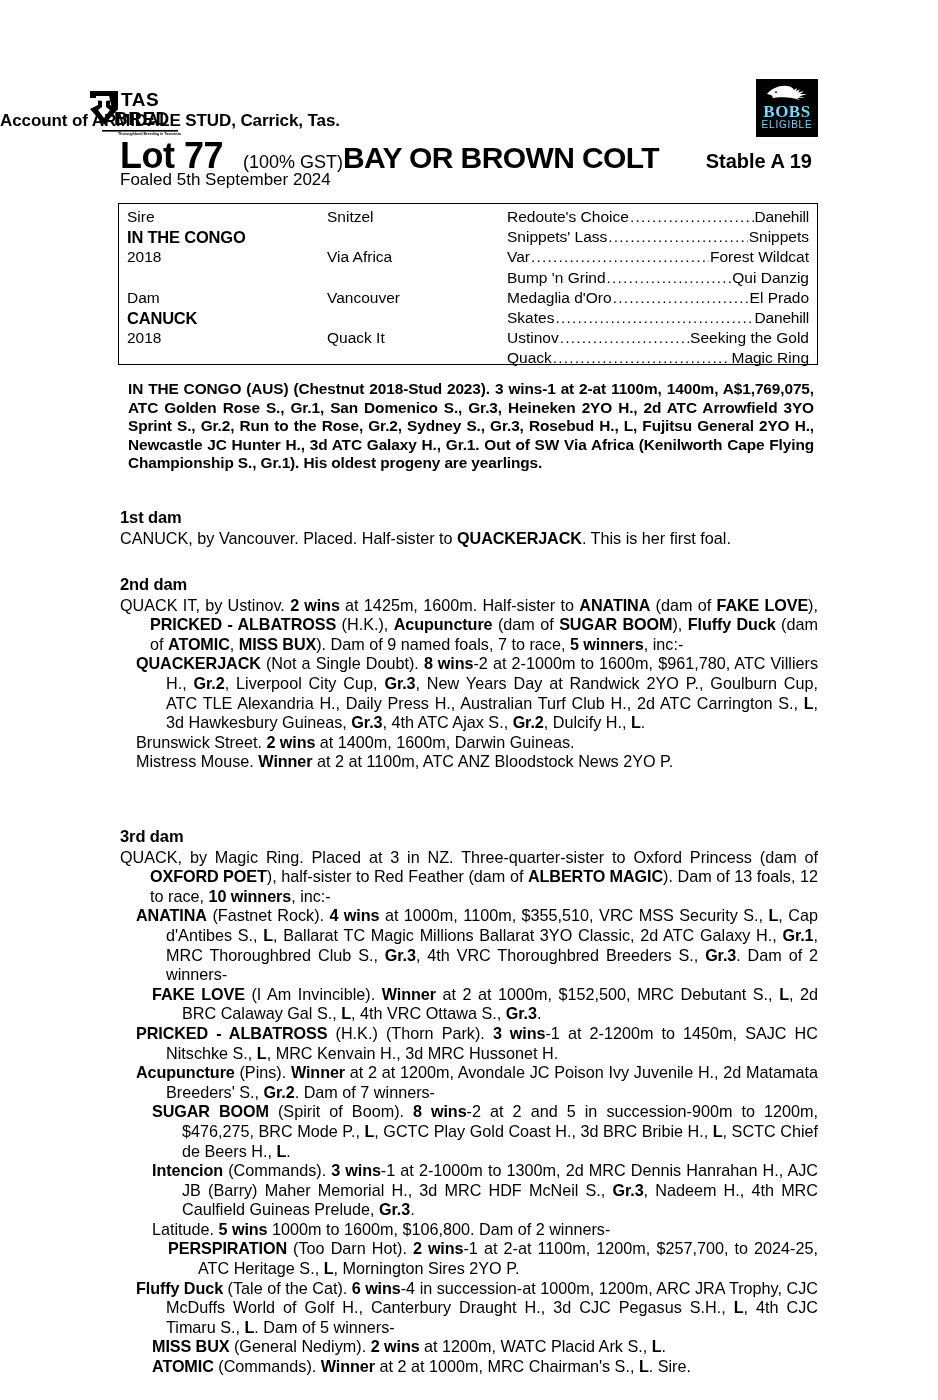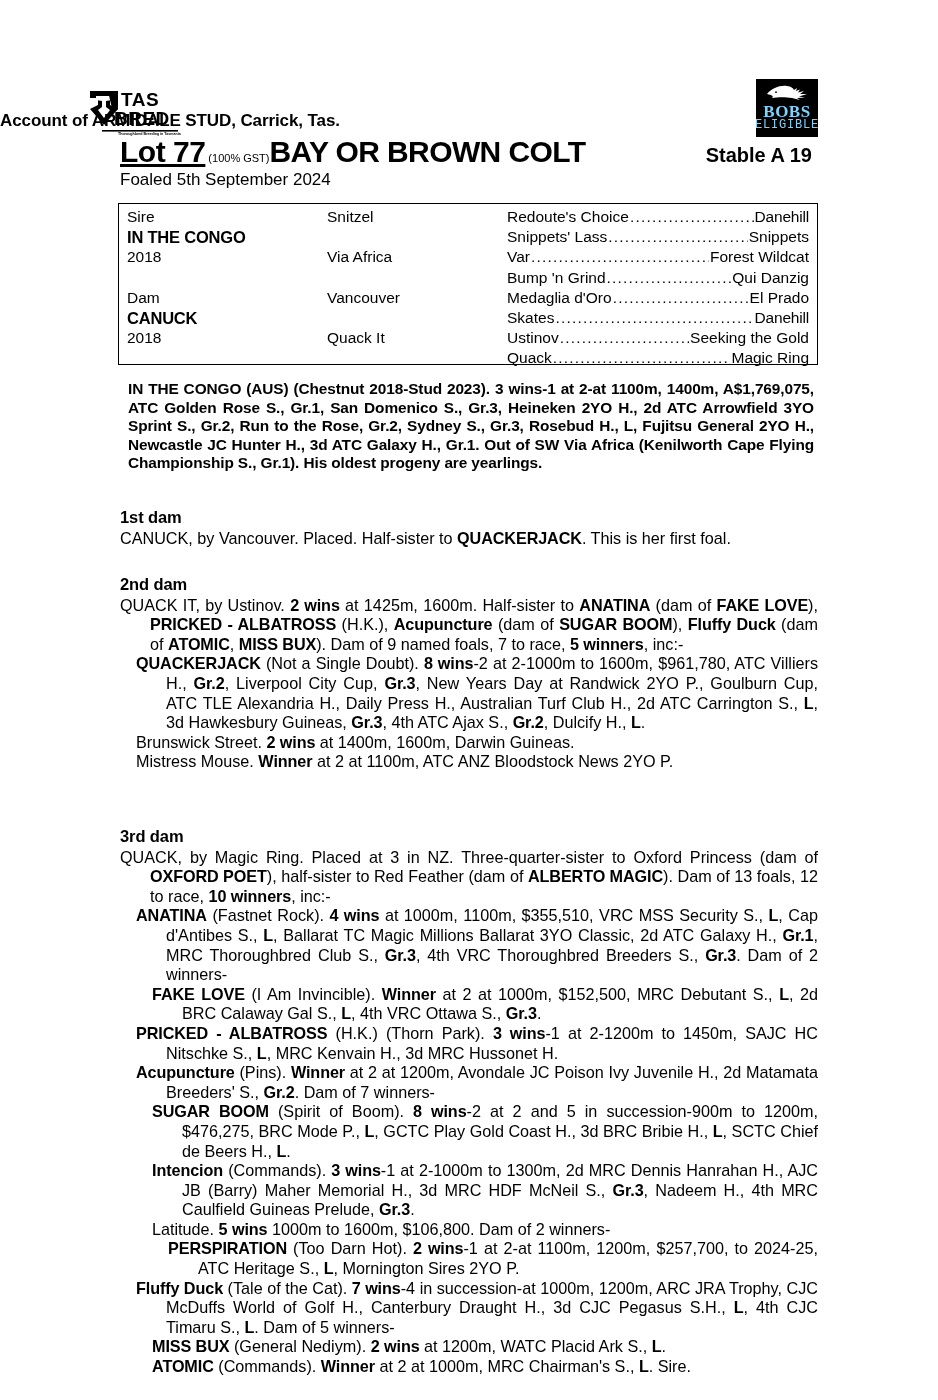--- a/index.html
+++ b/index.html
@@ -42,22 +42,22 @@
   .bobs-horse { margin-top: 5px; }
   .bobs-word {
     font-family: "Liberation Serif", serif;
     font-size: 17px;
     font-weight: bold;
     letter-spacing: 0.5px;
     line-height: 17px;
     margin-top: 1px;
   }
   .bobs-sub {
-    font-family: Liberation Mono, monospace;
-    font-size: 12px;
+    font-family: Liberation Sans, sans-serif;
+    font-size: 10px;
     letter-spacing: 0.8px;
     line-height: 10px;
   }
 
   .account-line {
     position: absolute;
     left: 0; top: 96px;
     width: 938px;
     text-align: left;
     font-size: 17px;
@@ -68,30 +68,29 @@
 
   .title-row {
     position: absolute;
     left: 120px; top: 120px;
     width: 698px;
     height: 34px;
     display: flex;
     align-items: baseline;
   }
   .lot-no {
-    font-size: 30px;
+    font-size: 36px;
     font-weight: bold;
     letter-spacing: -0.5px;
     white-space: nowrap;
-    text-decoration: underline;
   }
   .gst {
-    font-size: 11px;
+    font-size: 18px;
     font-weight: normal;
-    margin-left: 3px;
+    margin-left: 20px;
     white-space: nowrap;
     text-align: center;
   }
   .colt-name {
     font-size: 30px;
     font-weight: bold;
     letter-spacing: -0.6px;
     white-space: nowrap;
   }
   .stable {
@@ -328,19 +327,19 @@
     <div id="dam3">
         <p class="i1">QUACK, by Magic Ring. Placed at 3 in NZ. Three-quarter-sister to Oxford Princess (dam of <b>OXFORD POET</b>), half-sister to Red Feather (dam of <b>ALBERTO MAGIC</b>). Dam of 13 foals, 12 to race, <b>10 winners</b>, inc:-</p>
         <p class="i2"><b>ANATINA</b> (Fastnet Rock). <b>4 wins</b> at 1000m, 1100m, $355,510, VRC MSS Security S., <b>L</b>, Cap d'Antibes S., <b>L</b>, Ballarat TC Magic Millions Ballarat 3YO Classic, 2d ATC Galaxy H., <b>Gr.1</b>, MRC Thoroughbred Club S., <b>Gr.3</b>, 4th VRC Thoroughbred Breeders S., <b>Gr.3</b>. Dam of 2 winners-</p>
         <p class="i3"><b>FAKE LOVE</b> (I Am Invincible). <b>Winner</b> at 2 at 1000m, $152,500, MRC Debutant S., <b>L</b>, 2d BRC Calaway Gal S., <b>L</b>, 4th VRC Ottawa S., <b>Gr.3</b>.</p>
         <p class="i2"><b>PRICKED - ALBATROSS</b> (H.K.) (Thorn Park). <b>3 wins</b>-1 at 2-1200m to 1450m, SAJC HC Nitschke S., <b>L</b>, MRC Kenvain H., 3d MRC Hussonet H.</p>
         <p class="i2"><b>Acupuncture</b> (Pins). <b>Winner</b> at 2 at 1200m, Avondale JC Poison Ivy Juvenile H., 2d Matamata Breeders' S., <b>Gr.2</b>. Dam of 7 winners-</p>
         <p class="i3"><b>SUGAR BOOM</b> (Spirit of Boom). <b>8 wins</b>-2 at 2 and 5 in succession-900m to 1200m, $476,275, BRC Mode P., <b>L</b>, GCTC Play Gold Coast H., 3d BRC Bribie H., <b>L</b>, SCTC Chief de Beers H., <b>L</b>.</p>
         <p class="i3"><b>Intencion</b> (Commands). <b>3 wins</b>-1 at 2-1000m to 1300m, 2d MRC Dennis Hanrahan H., AJC JB (Barry) Maher Memorial H., 3d MRC HDF McNeil S., <b>Gr.3</b>, Nadeem H., 4th MRC Caulfield Guineas Prelude, <b>Gr.3</b>.</p>
         <p class="i3">Latitude. <b>5 wins</b> 1000m to 1600m, $106,800. Dam of 2 winners-</p>
         <p class="i4"><b>PERSPIRATION</b> (Too Darn Hot). <b>2 wins</b>-1 at 2-at 1100m, 1200m, $257,700, to 2024-25, ATC Heritage S., <b>L</b>, Mornington Sires 2YO P.</p>
-        <p class="i2"><b>Fluffy Duck</b> (Tale of the Cat). <b>7 wins</b>-4 in succession-at 1000m, 1200m, ARC JRA Trophy, CJC McDuffs World of Golf H., Canterbury Draught H., 3d CJC Pegasus S.H., <b>L</b>, 4th CJC Timaru S., <b>L</b>. Dam of 5 winners-</p>
+        <p class="i2"><b>Fluffy Duck</b> (Tale of the Cat). <b>6 wins</b>-4 in succession-at 1000m, 1200m, ARC JRA Trophy, CJC McDuffs World of Golf H., Canterbury Draught H., 3d CJC Pegasus S.H., <b>L</b>, 4th CJC Timaru S., <b>L</b>. Dam of 5 winners-</p>
         <p class="i3"><b>MISS BUX</b> (General Nediym). <b>2 wins</b> at 1200m, WATC Placid Ark S., <b>L</b>.</p>
         <p class="i3 last"><b>ATOMIC</b> (Commands). <b>Winner</b> at 2 at 1000m, MRC Chairman's S., <b>L</b>. Sire.</p>
       </div>
   </div>
 
 </div>
 
 </body></html>

